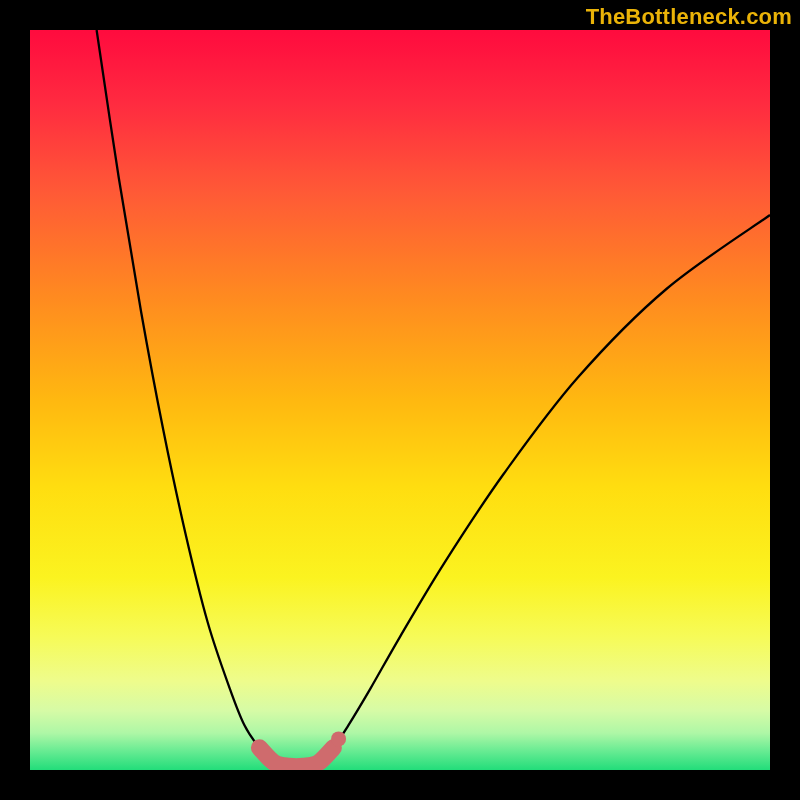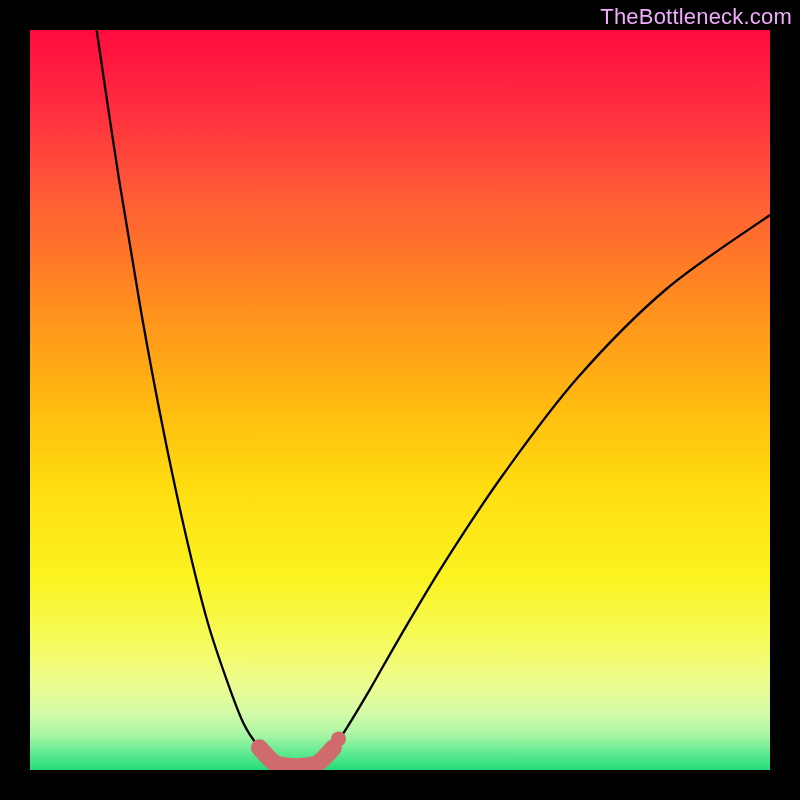--- a/index.html
+++ b/index.html
@@ -23,23 +23,23 @@
     position: absolute;
     left: 0;
     top: 0;
     width: 740px;
     height: 740px;
   }
   .watermark {
     position: absolute;
     top: 4px;
     right: 8px;
-    color: #f0abfc;
+    color: #eab308;
     font-size: 22px;
-    font-weight: 400;
+    font-weight: 700;
     letter-spacing: 0.2px;
     user-select: none;
   }
   svg.curve {
     position: absolute;
     left: 0;
     top: 0;
     width: 740px;
     height: 740px;
     pointer-events: none;

